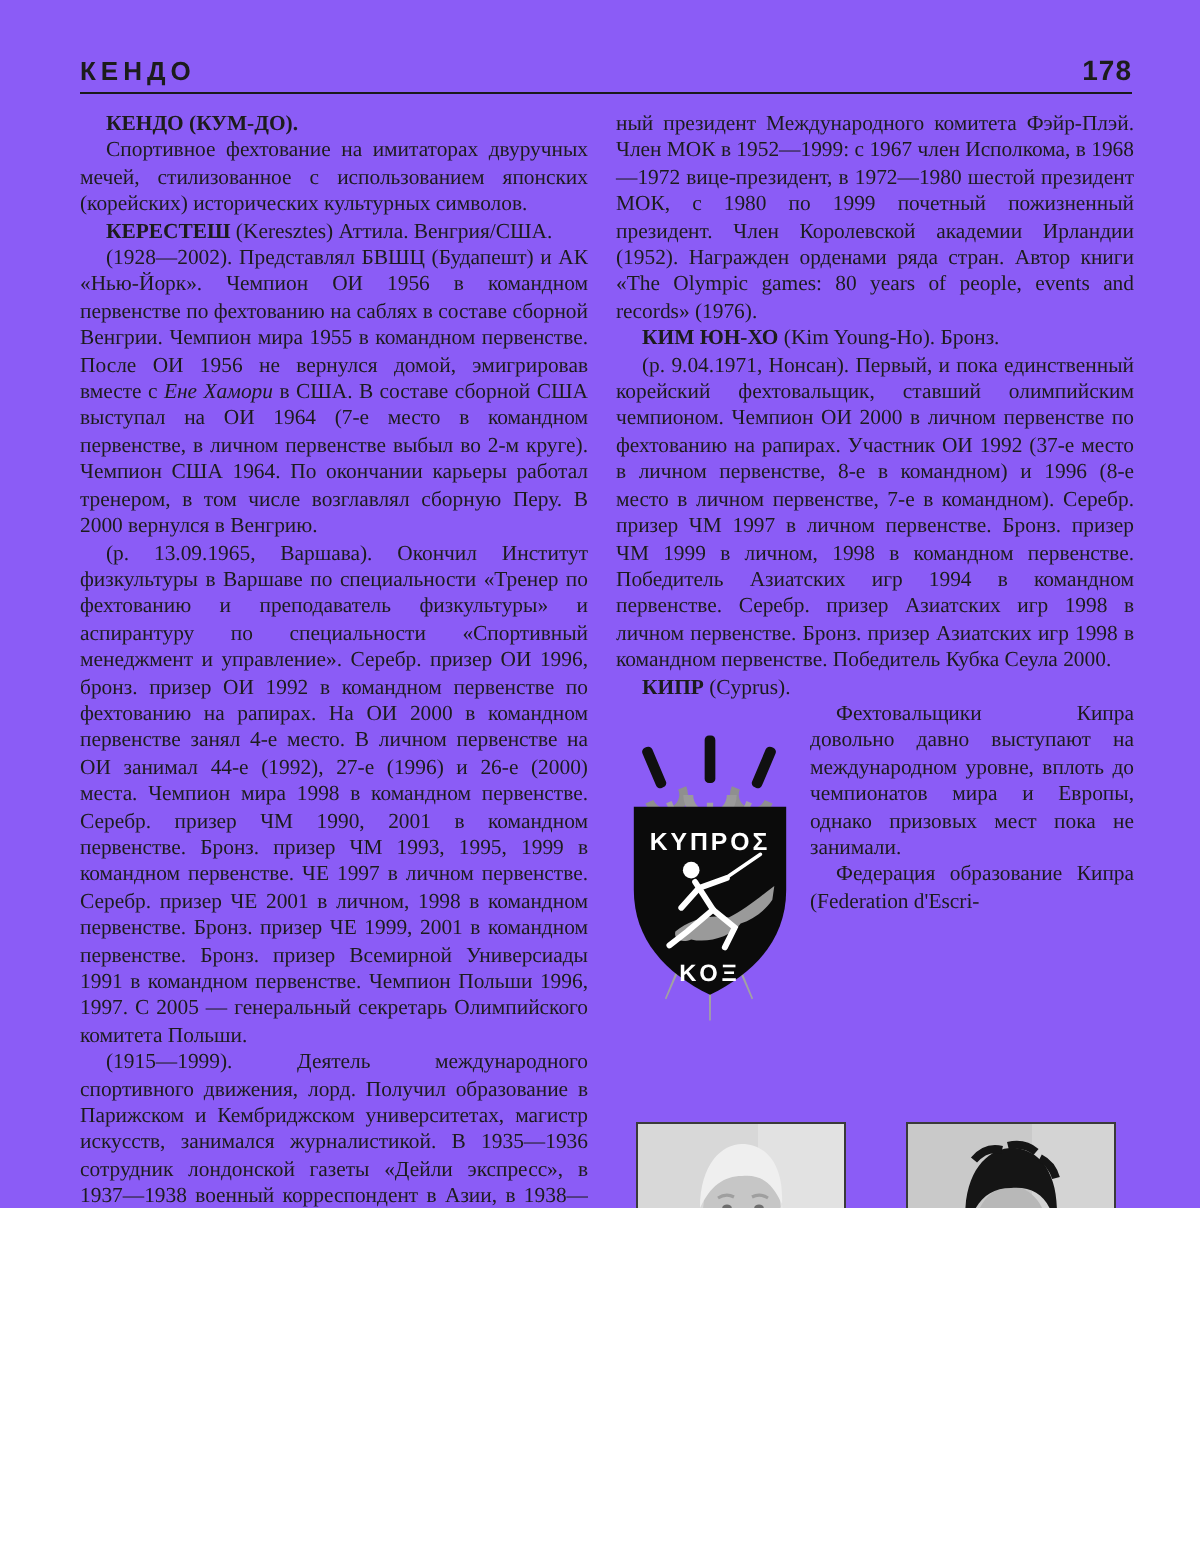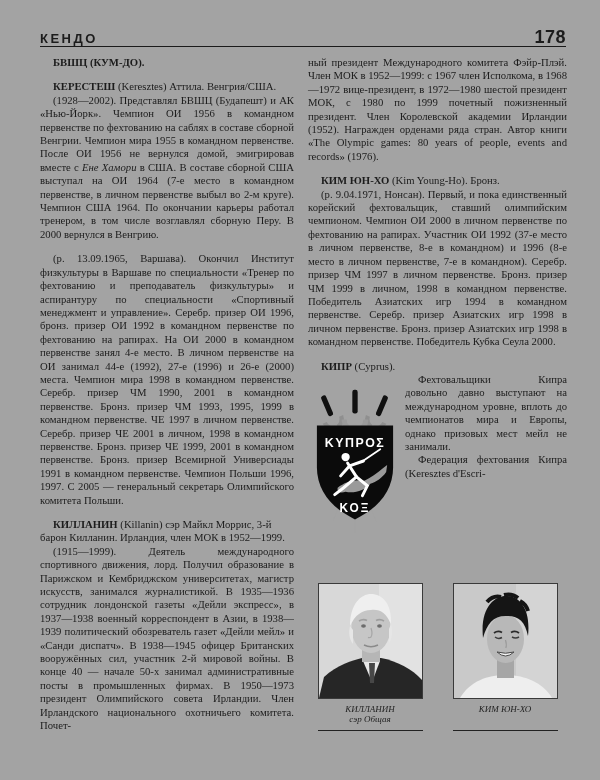--- a/index.html
+++ b/index.html
@@ -1,40 +1,40 @@
 <!DOCTYPE html>
 <html><head>
 <meta charset="utf-8">
 <style>
   html,body { margin:0; padding:0; background:#ffffff; }
   .page {
-    position:relative; width:600px; height:780px; background:#a3a3a3;
+    position:relative; width:600px; height:604px; background:#8b5cf6;
     font-family:"Liberation Serif", serif; color:#1c1c1c; overflow:hidden;
   }
   .running-head {
     position:absolute; top:27px; left:40px; right:34px;
     display:flex; justify-content:space-between; align-items:baseline;
     font-family:"Liberation Sans", sans-serif; font-weight:bold; font-size:13px;
   }
   .running-head .head-title { letter-spacing:2.5px; }
-  .running-head .head-num { letter-spacing:0.5px; font-size:18px; }
+  .running-head .head-num { letter-spacing:0.5px; font-size:14px; }
   .head-rule {
     position:absolute; top:46px; left:40px; right:34px;
     border-top:1.8px solid #1a1a1a; height:0;
   }
   .columns {
     position:absolute; top:56px; left:40px; width:527px;
     display:flex; gap:14px;
   }
   .col { font-size:10.7px; line-height:13.4px; text-align:justify; }
   .col-left  { width:254px; }
   .col-right { width:259px; }
   p.body-para { margin:0; text-indent:13px; }
   p.noindent  { text-indent:0; }
-  .entry { margin-top:11px; }
+  .entry { }
   .entry-head { margin:0; text-indent:13px; text-align:left; }
   .term { font-weight:bold; }
   .ital { font-style:italic; }
   
   .emblem-float {
     float:left; display:block; width:94px; height:196px;
     margin-top:13.6px; margin-right:3px;
   }
   
   .figures {
@@ -59,34 +59,34 @@
     <span class="head-title">КЕНДО</span>
     <span class="head-num">178</span>
   </div>
   <div class="head-rule"></div>
 
   <div class="columns">
 
     <div class="col col-left">
 
       <div class="entry" style="margin-top:0;">
-        <p class="entry-head"><span class="term">БВШЦ (КУМ-ДО).</span><span></span></p>
+        <p class="entry-head"><span class="term">КЕНДО (КУМ-ДО).</span><span></span></p>
+        <p class="body-para">Спортивное фехтование на имитаторах двуручных мечей, стилизованное с использованием японских (корейских) исторических культурных символов.</p>
       </div>
 
       <div class="entry">
         <p class="entry-head"><span class="term">КЕРЕСТЕШ</span><span> (Keresztes) Аттила. Венгрия/США.</span></p>
         <p class="body-para"><span>(1928—2002). Представлял БВШЦ (Будапешт) и АК «Нью-Йорк». Чемпион ОИ 1956 в командном первенстве по фехтованию на саблях в составе сборной Венгрии. Чемпион мира 1955 в командном первенстве. После ОИ 1956 не вернулся домой, эмигрировав вместе с </span><span class="ital">Ене Хамори</span><span> в США. В составе сборной США выступал на ОИ 1964 (7-е место в командном первенстве, в личном первенстве выбыл во 2-м круге). Чемпион США 1964. По окончании карьеры работал тренером, в том числе возглавлял сборную Перу. В 2000 вернулся в Венгрию.</span></p>
       </div>
 
       <div class="entry">
         <p class="body-para">(р. 13.09.1965, Варшава). Окончил Институт физкультуры в Варшаве по специальности «Тренер по фехтованию и преподаватель физкультуры» и аспирантуру по специальности «Спортивный менеджмент и управление». Серебр. призер ОИ 1996, бронз. призер ОИ 1992 в командном первенстве по фехтованию на рапирах. На ОИ 2000 в командном первенстве занял 4-е место. В личном первенстве на ОИ занимал 44-е (1992), 27-е (1996) и 26-е (2000) места. Чемпион мира 1998 в командном первенстве. Серебр. призер ЧМ 1990, 2001 в командном первенстве. Бронз. призер ЧМ 1993, 1995, 1999 в командном первенстве. ЧЕ 1997 в личном первенстве. Серебр. призер ЧЕ 2001 в личном, 1998 в командном первенстве. Бронз. призер ЧЕ 1999, 2001 в командном первенстве. Бронз. призер Всемирной Универсиады 1991 в командном первенстве. Чемпион Польши 1996, 1997. С 2005 — генеральный секретарь Олимпийского комитета Польши.</p>
       </div>
 
       <div class="entry">
-        <p class="entry-head"><span class="term">КИЛЛАНИН</span><span> (Killanin) сэр Майкл Моррис, 3-й барон Килланин. Ирландия, член МОК в 1952—1999.</span></p>
         <p class="body-para">(1915—1999). Деятель международного спортивного движения, лорд. Получил образование в Парижском и Кембриджском университетах, магистр искусств, занимался журналистикой. В 1935—1936 сотрудник лондонской газеты «Дейли экспресс», в 1937—1938 военный корреспондент в Азии, в 1938—1939 политический обозреватель газет «Дейли мейл» и «Санди диспатч». В 1938—1945 офицер Британских вооружённых сил, участник 2-й мировой войны. В конце 40 — начале 50-х занимал административные посты в промышленных фирмах. В 1950—1973 президент Олимпийского совета Ирландии. Член Ирландского национального охотничьего комитета. Почет-</p>
       </div>
 
     </div>
 
     <div class="col col-right">
 
       <p class="body-para noindent">ный президент Международного комитета Фэйр-Плэй. Член МОК в 1952—1999: с 1967 член Исполкома, в 1968—1972 вице-президент, в 1972—1980 шестой президент МОК, с 1980 по 1999 почетный пожизненный президент. Член Королевской академии Ирландии (1952). Награжден орденами ряда стран. Автор книги «The Olympic games: 80 years of people, events and records» (1976).</p>
 
       <div class="entry">
@@ -130,22 +130,22 @@
               <path d="M40,76 L49,90"></path>
               <path d="M42,79 L56,74"></path>
               <path d="M54,75 L73,62" stroke-width="1.8"></path>
               <path d="M41,80 L33,89"></path>
               <path d="M49,90 L60,99 L55,109"></path>
               <path d="M49,90 L36,101 L27,108"></path>
             </g>
             <text x="47.5" y="126" text-anchor="middle" font-family="Liberation Sans, sans-serif" font-weight="bold" font-size="12" letter-spacing="2" fill="#ffffff">ΚΟΞ</text>
           </svg></span></p>
 
-        <p class="body-para">Фехтовальщики Кипра довольно давно выступают на международном уровне, вплоть до чемпионатов мира и Европы, однако призовых мест мейл не занимали.</p>
-        <p class="body-para">Федерация фехтования Кипра (Keresztes d'Escri-</p>
+        <p class="body-para">Фехтовальщики Кипра довольно давно выступают на международном уровне, вплоть до чемпионатов мира и Европы, однако призовых мест пока не занимали.</p>
+        <p class="body-para">Федерация образование Кипра (Federation d'Escri-</p>
       </div>
 
       <div class="figures">
 
         <div class="figure">
           <div class="photo-frame">
             <svg width="103" height="114" viewBox="0 0 103 114" xmlns="http://www.w3.org/2000/svg">
               <rect width="103" height="114" fill="#d8d8d8"></rect>
               <rect x="60" width="43" height="114" fill="#e2e2e2"></rect>
               <path d="M0,114 L5,93 C18,81 34,76 43,74 L62,74 C78,77 93,85 103,96 L103,114 Z" fill="#262626"></path>

